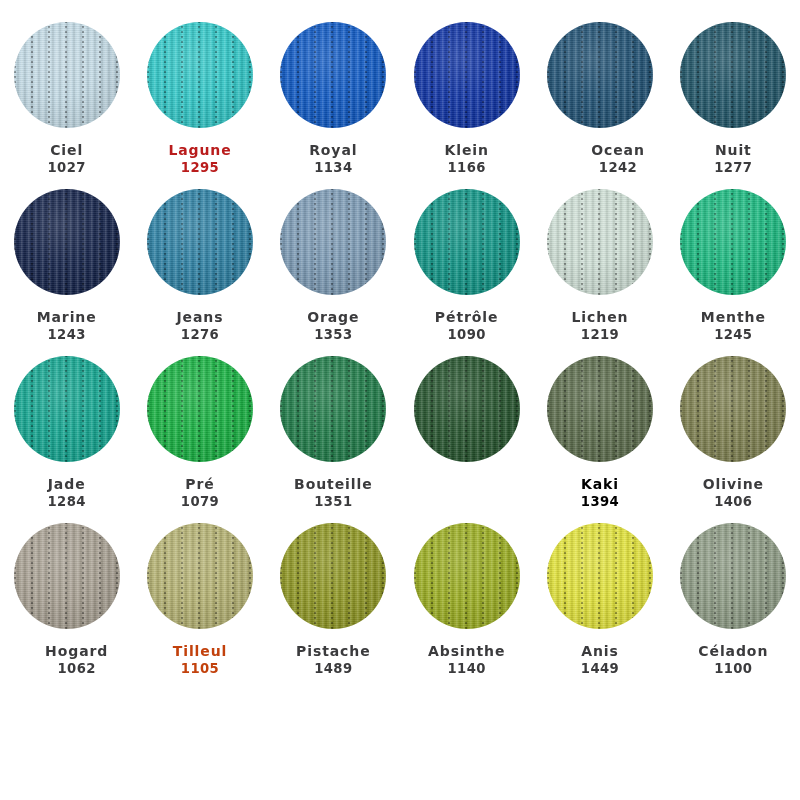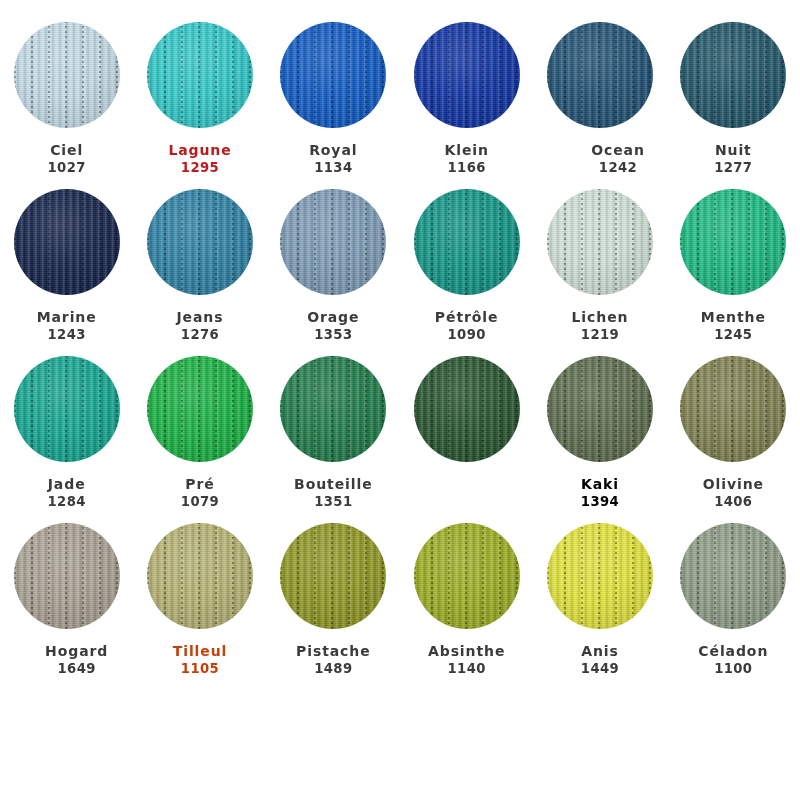--- a/index.html
+++ b/index.html
@@ -340,21 +340,21 @@
     <div class="swatch-cell">
       <div class="swatch-disc">
         <div class="tex-base" style="background: rgb(168, 160, 146);"></div>
         <div class="tex-rib"></div>
         <div class="tex-stitch"></div>
         <div class="tex-weave"></div>
         <div class="tex-shade"></div>
       </div>
       <div class="swatch-label" style="color: rgb(59, 59, 61); margin-left: 20px;">
         <span class="swatch-name">Hogard</span>
-        <span class="swatch-code">1649</span>
+        <span class="swatch-code">1062</span>
       </div>
     </div>
     <div class="swatch-cell">
       <div class="swatch-disc">
         <div class="tex-base" style="background: rgb(181, 178, 113);"></div>
         <div class="tex-rib"></div>
         <div class="tex-stitch"></div>
         <div class="tex-weave"></div>
         <div class="tex-shade"></div>
       </div>

